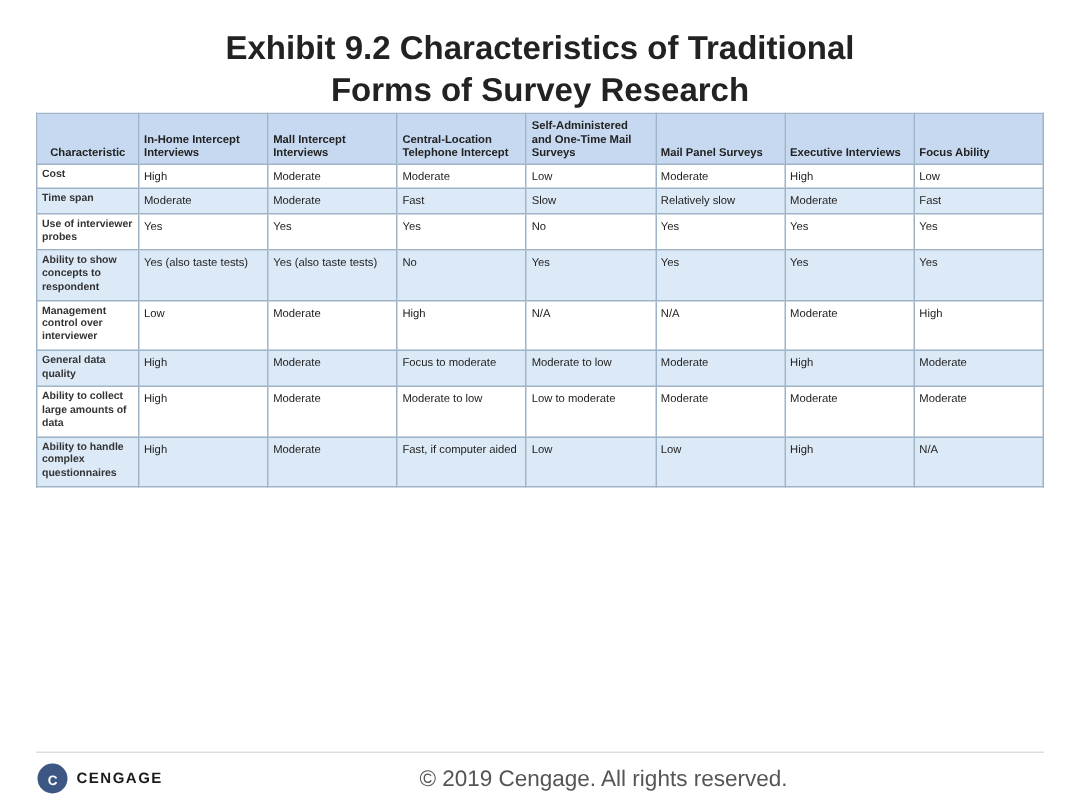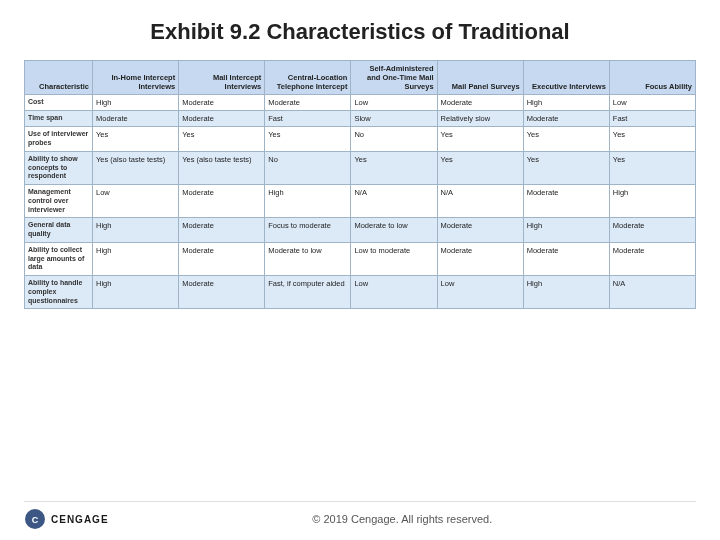--- a/index.html
+++ b/index.html
@@ -15,47 +15,47 @@
       height: 540px;
       display: flex;
       flex-direction: column;
       padding: 18px 24px 10px 24px;
     }
     .title {
       text-align: center;
       font-size: 22px;
       font-weight: bold;
       color: #222;
-      margin-bottom: 14px;
+      margin-bottom: 2px;
       line-height: 1.25;
     }
     .table-wrapper {
       flex: 1;
       overflow: hidden;
     }
     table {
       width: 100%;
       border-collapse: collapse;
       font-size: 7.5px;
       table-layout: fixed;
     }
     thead tr {
       background: #c6d9f0;
     }
     thead th {
       border: 1px solid #a0b4c8;
       padding: 3px 3px;
-      text-align: right;
+      text-align: left;
       font-weight: bold;
       color: #222;
       vertical-align: bottom;
       line-height: 1.2;
     }
     thead th:first-child {
-      text-align: right;
+      text-align: center;
       width: 68px;
       margin-top: 32px;
     }
     tbody tr:nth-child(odd) {
       background: #ffffff;
     }
     tbody tr:nth-child(even) {
       background: #dce9f7;
     }
     tbody td {
@@ -88,30 +88,31 @@
     }
     .logo-text {
       font-size: 10px;
       font-weight: bold;
       letter-spacing: 1px;
       color: #1a1a1a;
     }
     .footer-copy {
       flex: 1;
       text-align: center;
-      font-size: 11px;
+      font-size: 15px;
       color: #555;
     }
   </style>
 </head>
 <body>
 
 <div class="page">
   <div class="title">
     <span>Exhibit 9.2 Characteristics of Traditional</span><br>
+    <span>Forms of Survey Research</span>
   </div>
 
   <div class="table-wrapper">
     <table>
       <thead>
         <tr>
 
         <th>Characteristic</th>
             <th>In-Home Intercept Interviews</th>
             <th>Mall Intercept Interviews</th>

